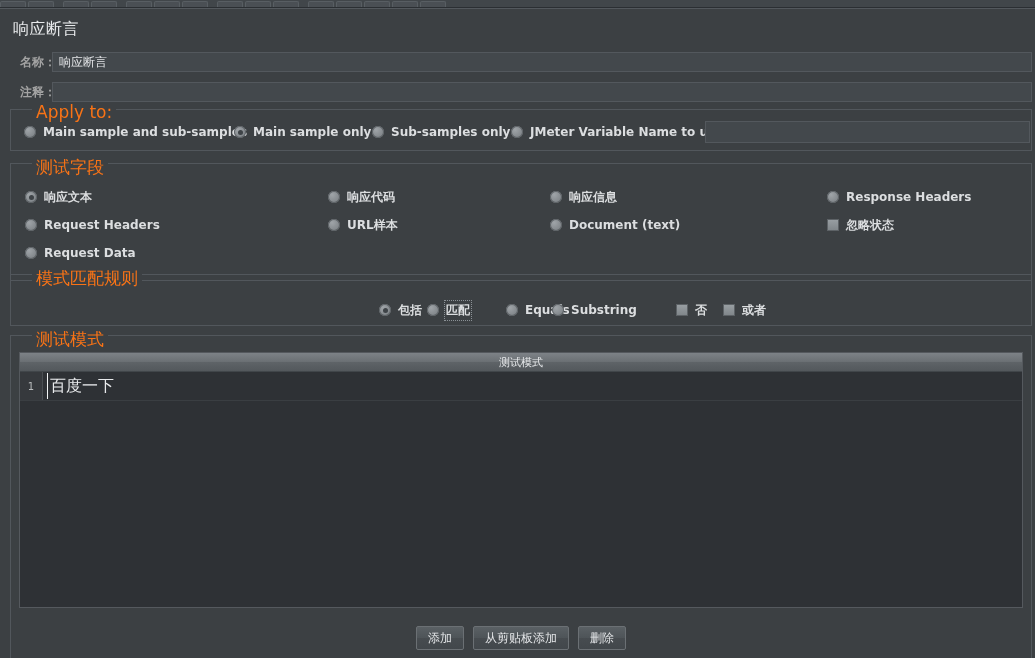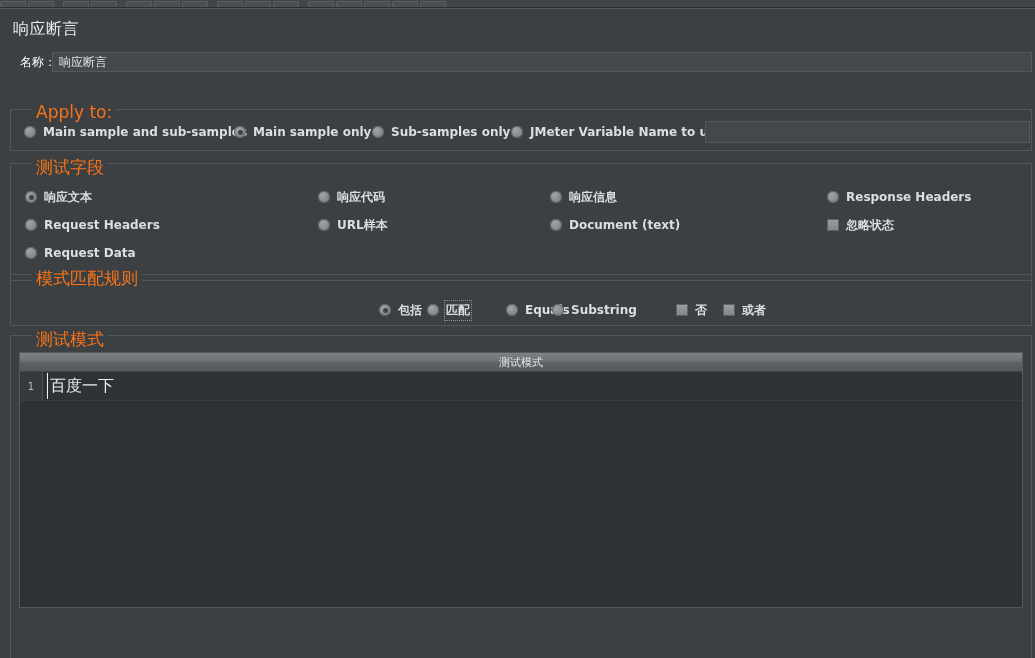--- a/index.html
+++ b/index.html
@@ -79,22 +79,23 @@
     display: flex;
     align-items: center;
   }
   .field-row.name { top: 42px; }
   .field-row.comment { top: 72px; }
   .field-label {
     width: 52px;
     padding-left: 20px;
     box-sizing: border-box;
     font-size: 12px;
-    color: #ffffff;
+    color: #a3a3a3;
     white-space: nowrap;
+    font-weight: bold;
   }
   .field-input {
     flex: 1;
     height: 20px;
     margin-right: 3px;
     background: #43484c;
     border: 1px solid #53585d;
     box-sizing: border-box;
     display: flex;
     align-items: center;
@@ -187,21 +188,21 @@
     background: #43484c;
     border: 1px solid #53585d;
     box-sizing: border-box;
   }
 
   
   #grp-field .opt.r0 { top: 24px; }
   #grp-field .opt.r1 { top: 52px; }
   #grp-field .opt.r2 { top: 80px; }
   #grp-field .opt.c0 { left: 14px; }
-  #grp-field .opt.c1 { left: 307px; }
+  #grp-field .opt.c1 { left: 317px; }
   #grp-field .opt.c2 { left: 539px; }
   #grp-field .opt.c3 { left: 816px; }
 
   
   #grp-rules .opt { top: 26px; }
   #ru-0 { left: 368px; }
   #ru-1 { left: 416px; }
   #ru-2 { left: 495px; }
   #ru-3 { left: 541px; justify-content: space-between; }
   #ru-4 { left: 665px; }
@@ -325,20 +326,24 @@
 
   <div class="panel">
 
     <div class="title">响应断言</div>
 
     <div class="field-row name">
       <div class="field-label">名称：</div>
       <div class="field-input">响应断言</div>
     </div>
 
+    <div class="field-row comment">
+      <div class="field-label">注释：</div>
+      <div class="field-input"></div>
+    </div>
 
     <div class="group" id="grp-apply">
       <div class="group-title">Apply to:</div>
 
       <div class="opt" id="ap-0">
         <span class="radio"></span>
         <span class="opt-label">Main sample and sub-samples</span>
       </div>
       <div class="opt" id="ap-1">
         <span class="radio sel"></span>
@@ -436,16 +441,21 @@
           <div class="tbl-row">
             <div class="row-num">1</div>
             <div class="row-cell">
               <span class="caret"></span>
               <span>百度一下</span>
             </div>
           </div>
         </div>
       </div>
 
+      <div class="btn-bar">
+        <div class="btn">添加</div>
+        <div class="btn">从剪贴板添加</div>
+        <div class="btn">删除</div>
+      </div>
     </div>
 
   </div>
 </div>
 
 </body></html>

